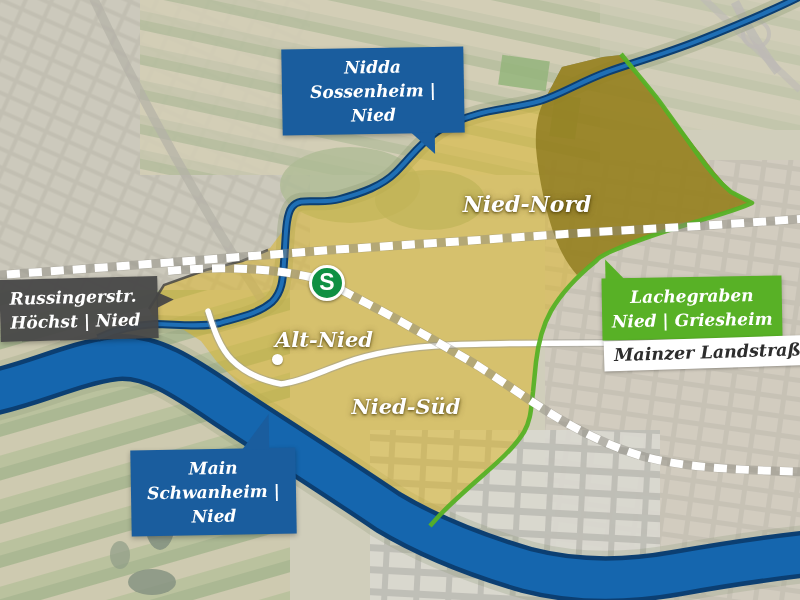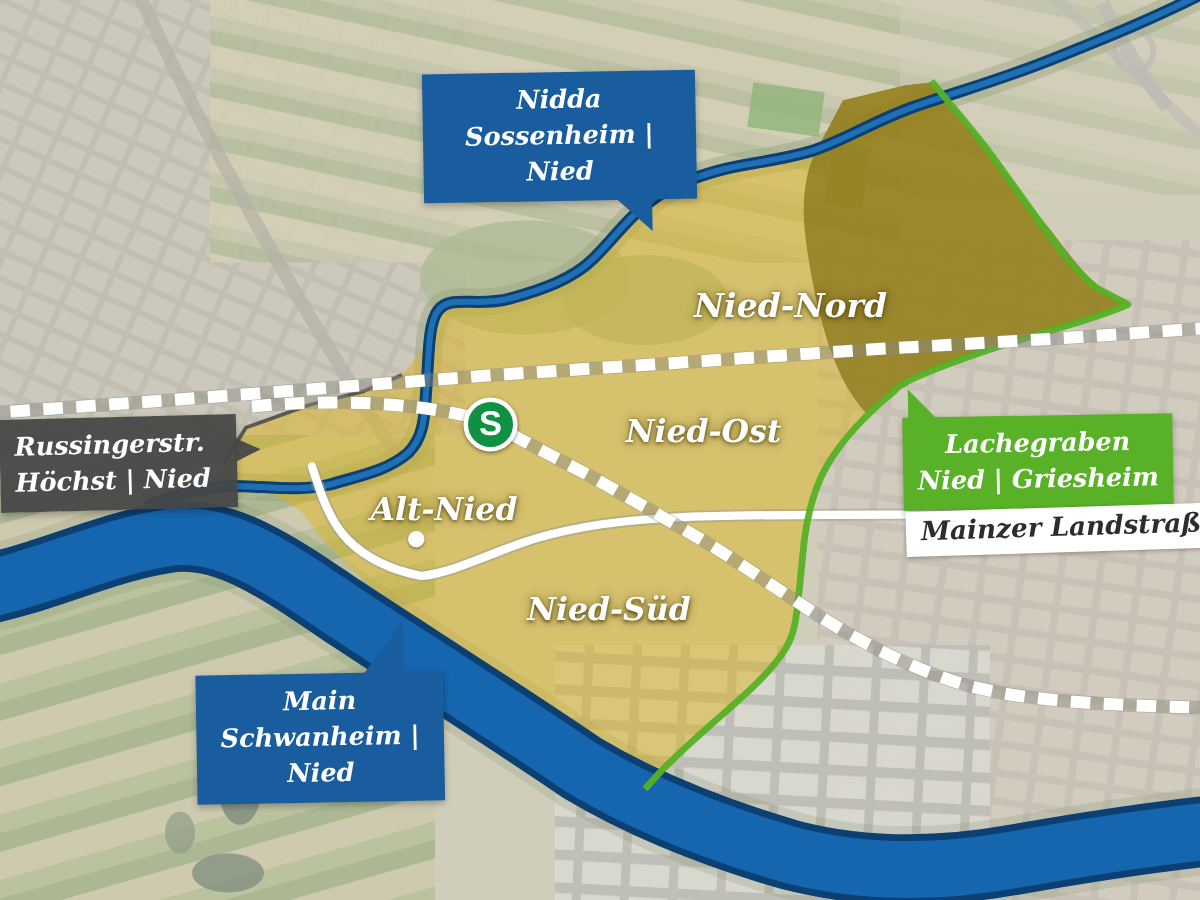--- a/index.html
+++ b/index.html
@@ -45,21 +45,21 @@
   
   .district {
     position:absolute; transform:translate(-50%,-50%); color:#fff;
     font-style:italic; font-weight:bold; font-size:21px; white-space:nowrap;
     text-shadow:0 1px 3px rgba(70,55,0,.9), 0 0 7px rgba(70,55,0,.45);
     z-index:20;
   }
   #d-nord { left:527px; top:204px; font-size:22px;text-align:right; }
   #d-ost  { left:469px; top:287px; }
   #d-west { left:222px; top:296px; }
-  #d-alt  { left:296px; top:339px; }
+  #d-alt  { left:324px; top:339px; }
   #d-sued { left:396px; top:406px;margin-left:10px; }
 
   
   .sbahn {
     position:absolute; left:309px; top:265px; width:30px; height:30px;
     border-radius:50%; background:#0f9043; border:3px solid #fff;
     box-shadow:0 1px 3px rgba(0,0,0,.45); color:#fff; text-align:center;
     font-family:"Liberation Sans",sans-serif; font-weight:bold;
     font-size:23px; line-height:28px; z-index:25;
   }
@@ -170,21 +170,20 @@
 
   <div class="callout blue" id="main-box">
     <div>Main</div>
     <div>Schwanheim | Nied</div>
     <span class="tail"></span>
   </div>
 
   <div class="callout" id="mainzer-box">Mainzer Landstraße</div>
 
   <div class="district" id="d-nord">Nied-Nord</div>
-  <div class="district" id="d-ost">Nied-Ost</div>
   <div class="district" id="d-alt">Alt-Nied</div>
   <div class="district" id="d-sued">Nied-Süd</div>
 
   <div class="sbahn">S</div>
 
   <div class="dot"></div>
 
 </div>
 
 </body></html>

